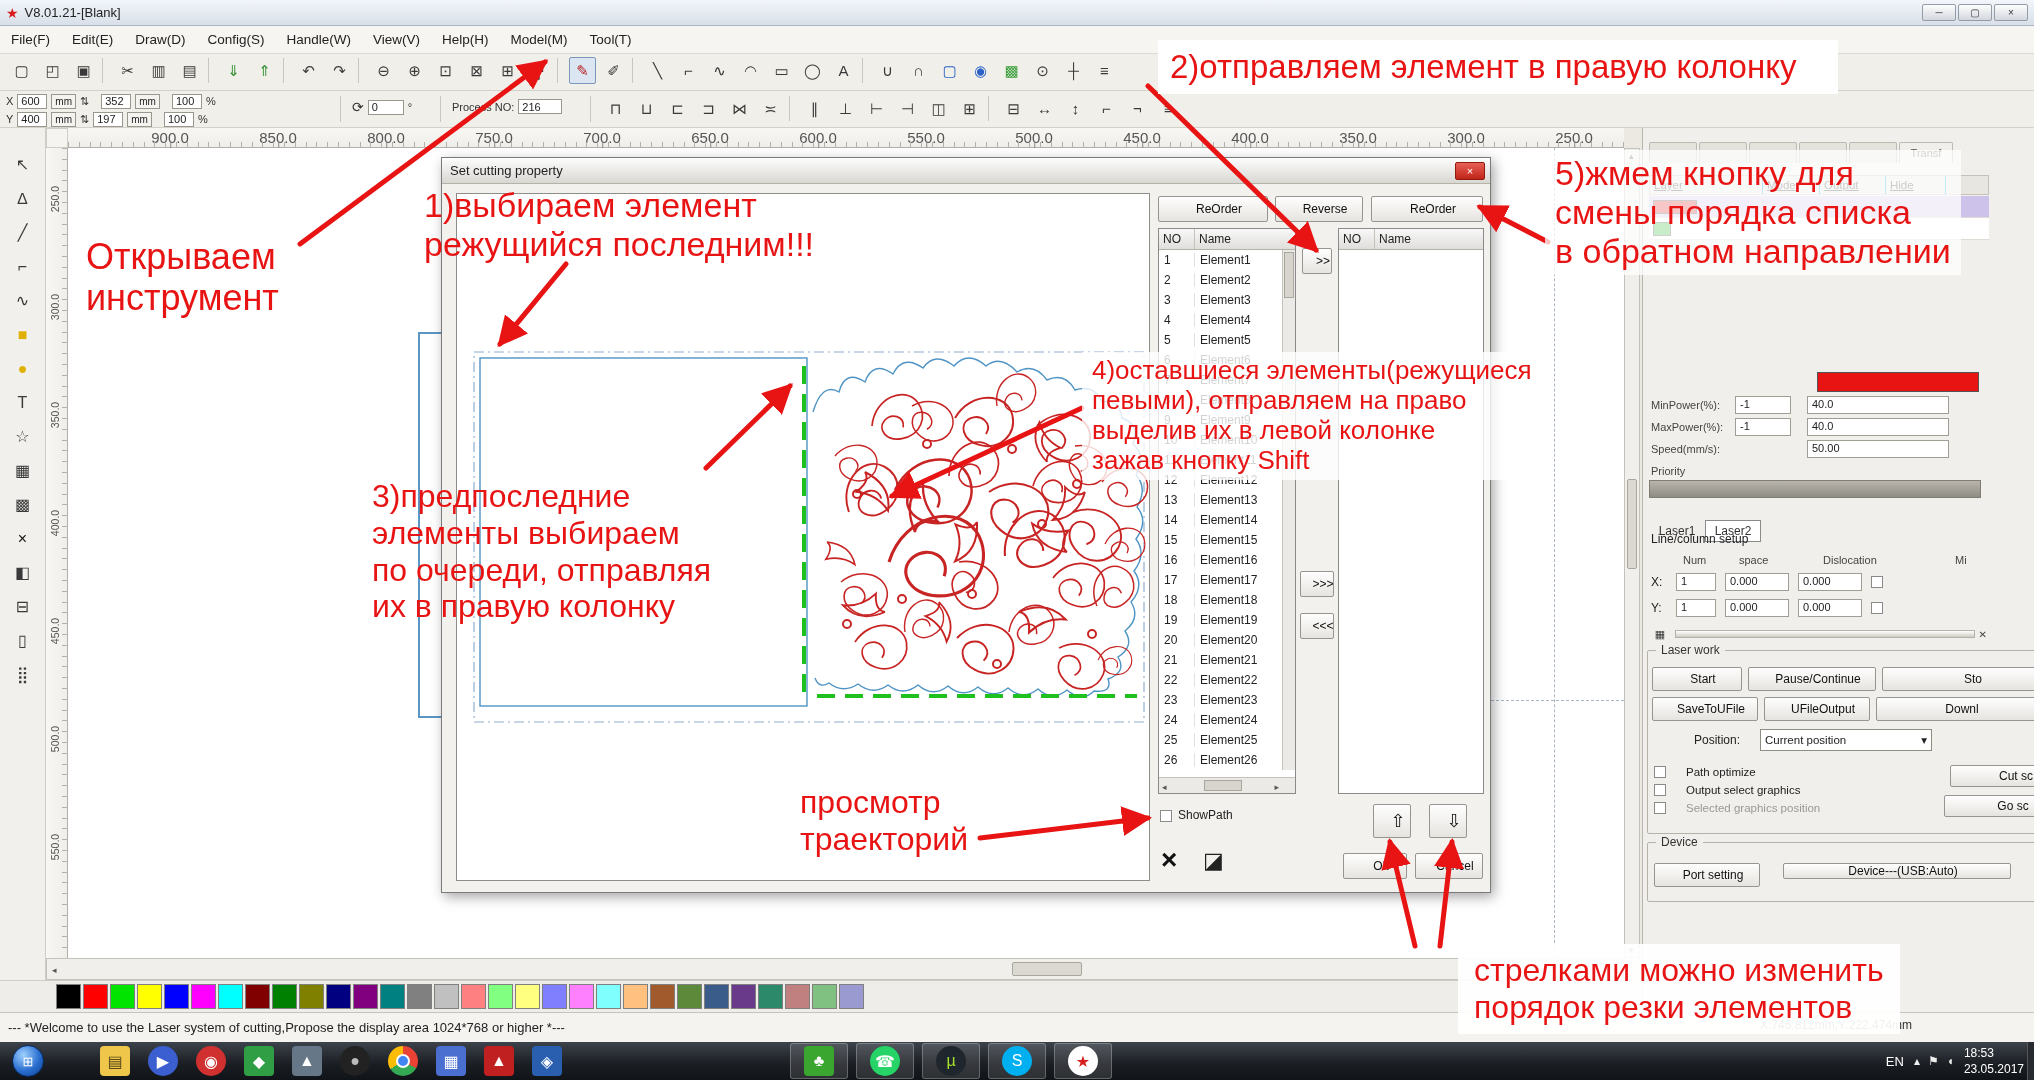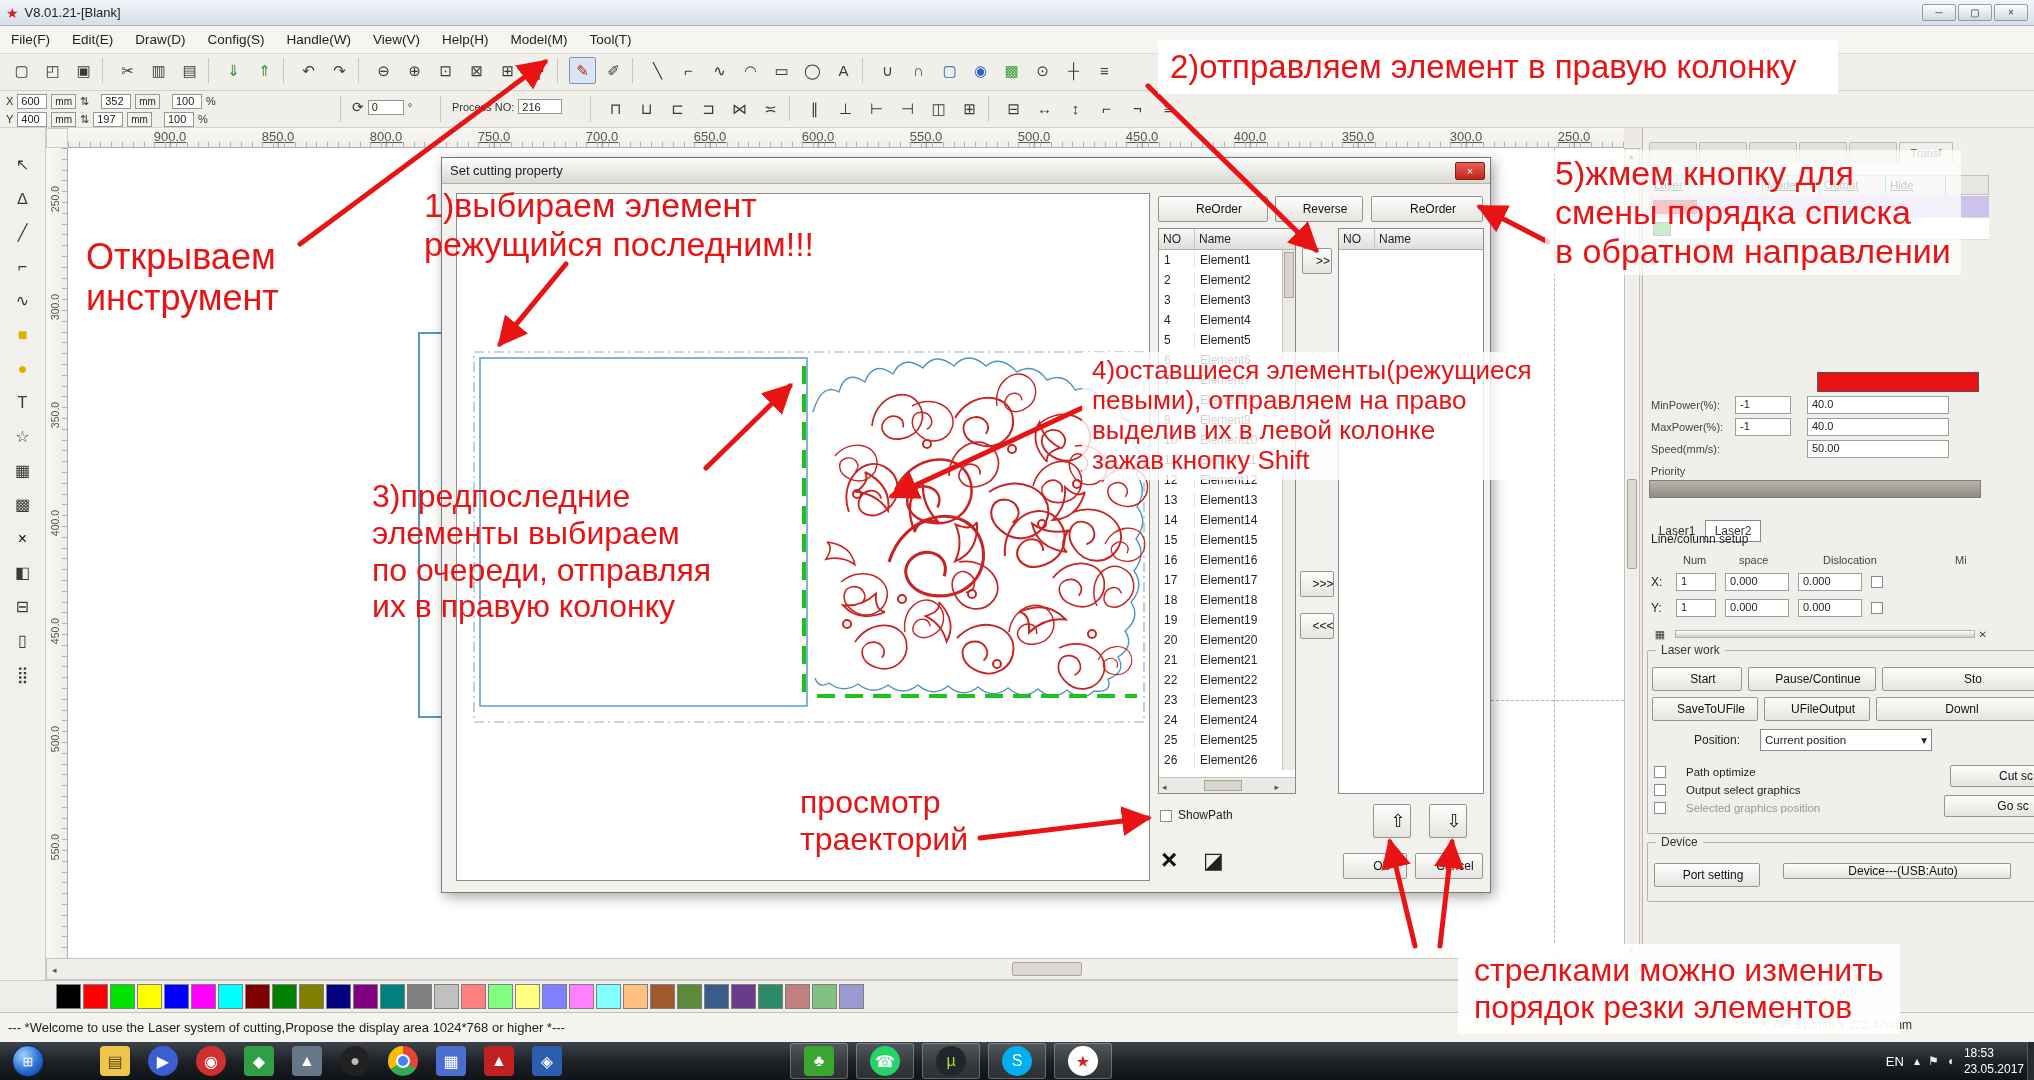--- a/index.html
+++ b/index.html
@@ -43,21 +43,21 @@
   .coord-row{display:flex;align-items:center;gap:4px;height:16px;}
   #coord-cluster{position:absolute;left:6px;top:2px;display:flex;flex-direction:column;gap:2px;}
   .v-sep{position:absolute;top:5px;height:26px;border-left:1px solid #c9c6c0;}
 
   
   #ruler-corner{position:absolute;left:46px;top:128px;width:22px;height:20px;background:#f5f4f0;border:1px solid #cfccc6;}
   #ruler-h{position:absolute;left:68px;top:128px;width:1556px;height:20px;background:linear-gradient(#f8f7f4,#efeeea);
     border-bottom:1px solid #b3b0aa;}
   #ruler-h::after{content:"";position:absolute;left:0;right:0;bottom:0;height:5px;
     background:repeating-linear-gradient(to right,#b5b2ac 0 1px,transparent 1px 10.8px);}
-  .rh-label{position:absolute;top:1px;transform:translateX(-50%);font-size:13px;color:#555;text-decoration:underline;}
+  .rh-label{position:absolute;top:1px;transform:translateX(-50%);font-size:15px;color:#555;}
   .rh-label::after{content:"";position:absolute;left:50%;top:12px;width:1px;height:8px;background:#888;}
   #ruler-v{position:absolute;left:46px;top:148px;width:22px;height:810px;background:linear-gradient(to right,#f8f7f4,#efeeea);
     border-right:1px solid #b3b0aa;}
   #ruler-v::after{content:"";position:absolute;top:0;bottom:0;right:0;width:5px;
     background:repeating-linear-gradient(to bottom,#b5b2ac 0 1px,transparent 1px 10.8px);}
   .rv-label{position:absolute;left:-13px;width:44px;text-align:center;font-size:10.5px;color:#555;
     transform:rotate(-90deg);}
 
   #left-tools{position:absolute;left:0;top:128px;width:46px;height:884px;background:#f1f0ec;
     border-right:1px solid #cfccc6;display:flex;flex-direction:column;align-items:center;padding-top:22px;gap:5px;}

